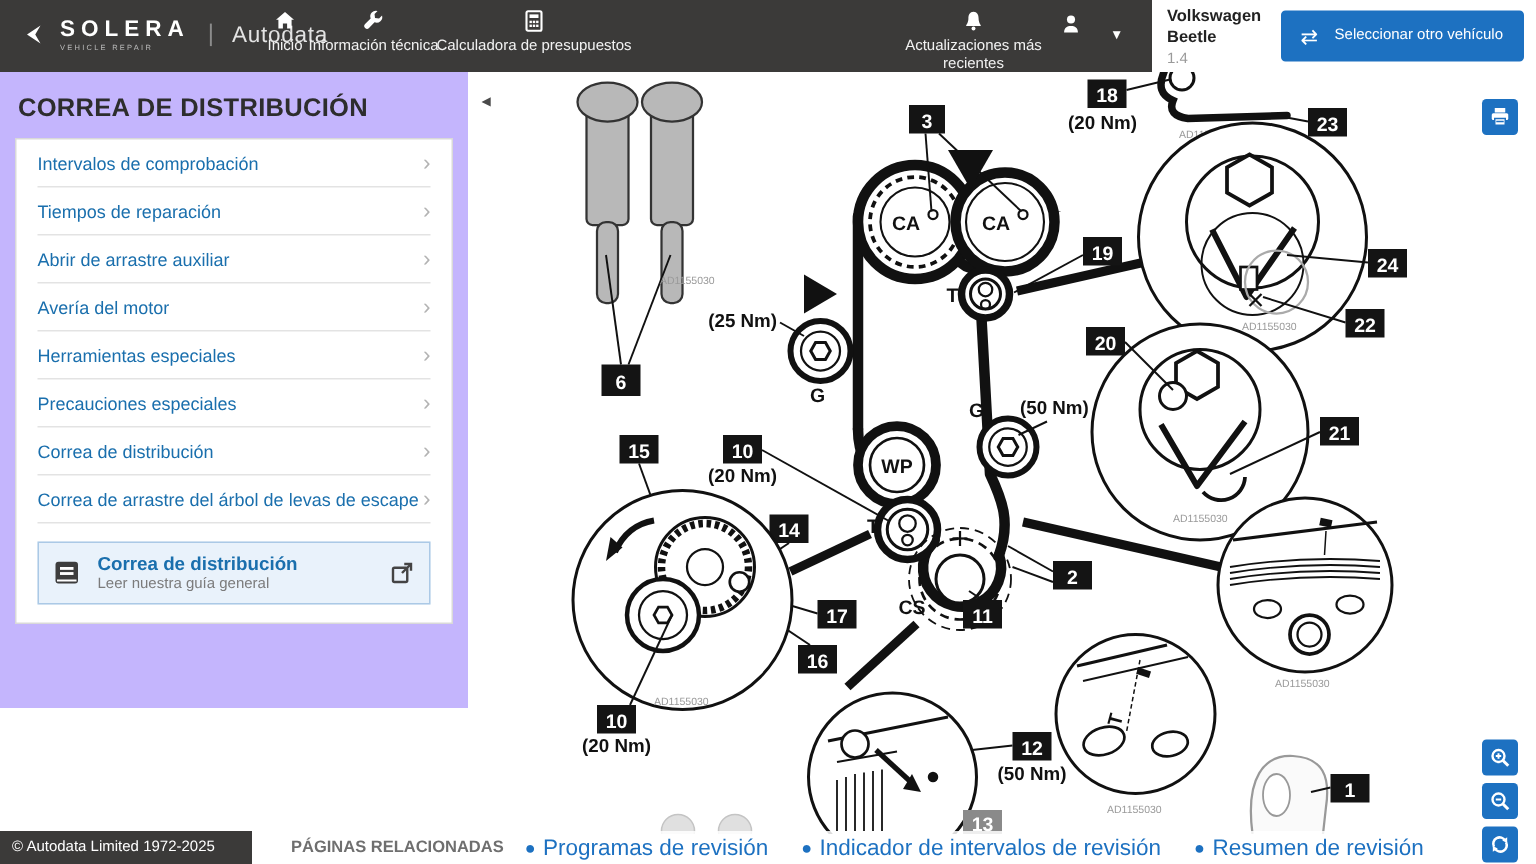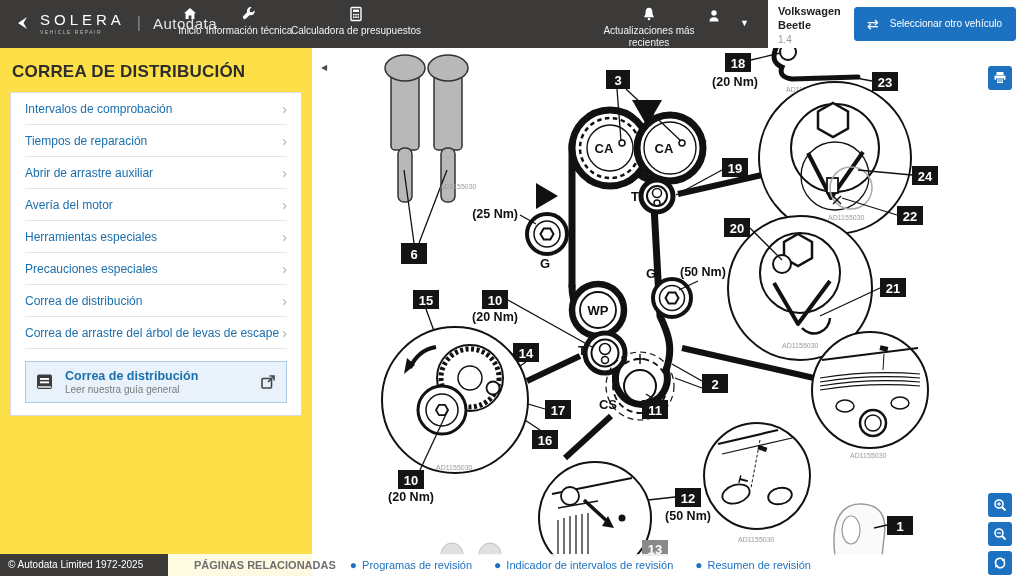--- a/index.html
+++ b/index.html
@@ -6,21 +6,21 @@
   html,body { width:1024px; height:576px; overflow:hidden; background:#fff;
     font-family:"Liberation Sans", sans-serif; }
   #stage { position:relative; width:1024px; height:576px; background:#fff; }
 
   
   .header-dark { position:absolute; left:0; top:0; width:768px; height:48px;
     background:#3b3a39; z-index:40; }
   .logo { position:absolute; left:14px; top:11px; display:flex; align-items:center; gap:8px; }
   .logo-mark { width:18px; height:18px; }
   .brand-wrap { display:flex; flex-direction:column; }
-  .brand { color:#fff; font-size:15px; font-weight:normal; letter-spacing:4px; }
+  .brand { color:#fff; font-size:15px; font-weight:bold; letter-spacing:4px; }
   .brand-sub { color:#bdbdbd; font-size:5px; letter-spacing:1.5px; margin-top:1px; }
   .logo-sep { color:#8b8b8b; font-size:16px; margin:0 4px; }
   .product { color:#e3e3e3; font-size:15px; letter-spacing:0.5px; }
   .nav-item { position:absolute; top:6px; display:flex; flex-direction:column;
     align-items:center; color:#f2f2f2; cursor:pointer;justify-content:space-between; }
   .nav-item .ni-icon { height:16px; }
   .nav-item .ni-label { font-size:10px; margin-top:3px; white-space:nowrap; }
   .nav-updates .ni-label { white-space:normal; text-align:center; width:96px; line-height:1.15; }
   .caret { position:absolute; left:740px; top:18px; color:#fff; font-size:9px; }
 
@@ -30,22 +30,22 @@
   .veh-make, .veh-model { font-size:11px; font-weight:bold; color:#222; line-height:1.25; }
   .veh-version { font-size:10px; color:#9a9a9a; margin-top:1px; }
   .select-veh-btn { position:absolute; left:86px; top:7px; width:162px; height:34px;
     background:#1d71c1; border:1px solid #1d71c1; border-radius:3px; color:#fff;
     display:flex; align-items:center; cursor:pointer; }
   .swap-icon { font-size:14px; margin:0 8px 0 12px; }
   .select-veh-label { flex:1; font-size:10px; text-align:center; line-height:1.2;
     padding-right:10px; }
 
   
-  .sidebar { position:absolute; left:0; top:48px; width:312px; height:528px;
-    background:#fde047; z-index:20; }
+  .sidebar { position:absolute; left:0; top:48px; width:312px; height:424px;
+    background:#c4b5fd; z-index:20; }
   .sidebar-title { font-size:17px; font-weight:bold; color:#2d2d2d;
     padding:14px 12px 10px 12px; letter-spacing:0.2px; }
   .sidebar-card { background:#fff; border:1px solid #d9d9d9; margin:0 10px; padding-bottom:12px; }
   .open-all { text-align:right; color:#1a6fad; font-size:11.5px; padding:12px 16px 6px 14px; cursor:pointer; }
   .sb-item { display:flex; justify-content:space-between; align-items:center;
     margin:0 14px; padding:9px 0 8px 0; border-bottom:1px solid #e3e3e3; cursor:pointer; }
   .sb-item-label { color:#1a6fad; font-size:12px; white-space:nowrap; }
   .sb-chevron { color:#b3b3b3; font-size:15px; line-height:10px; }
   .guide-card { display:flex; align-items:center; gap:10px; margin:12px 14px 0 14px;
     background:#e9f2fb; border:1px solid #abc9e6; padding:7px 10px; cursor:pointer; }
@@ -70,21 +70,21 @@
 
   
   .footer-left { position:absolute; left:0; top:554px; width:168px; height:22px;
     background:#3b3a39; color:#fff; font-size:10px; line-height:22px;
     padding-left:8px; z-index:30; }
   .footer-right { position:absolute; left:168px; top:554px; width:856px; height:22px;
     background:rgba(255,255,255,0.85); display:flex; align-items:center; z-index:30; }
   .related-title { color:#6f6f6f; font-weight:bold; font-size:11px; margin:0 14px 0 10px;padding-left:16px; }
   .rel-link { display:flex; align-items:center; gap:5px; margin-right:22px; cursor:pointer; }
   .rel-dot { color:#1d71c1; font-size:12px; }
-  .rel-label { color:#1d71c1; font-size:11px; }
+  .rel-label { color:#1d71c1; font-size:15px; }
 
   
   .sq-btn { position:absolute; width:24px; height:24px; background:#1d71c1;
     border-radius:3px; display:flex; align-items:center; justify-content:center;
     cursor:pointer; z-index:50; }
   .print-btn { left:988px; top:66px; }
   .zoom-in-btn { left:988px; top:493px; }
   .zoom-out-btn { left:988px; top:522px; }
   .reset-btn { left:988px; top:551px; }
 </style>

